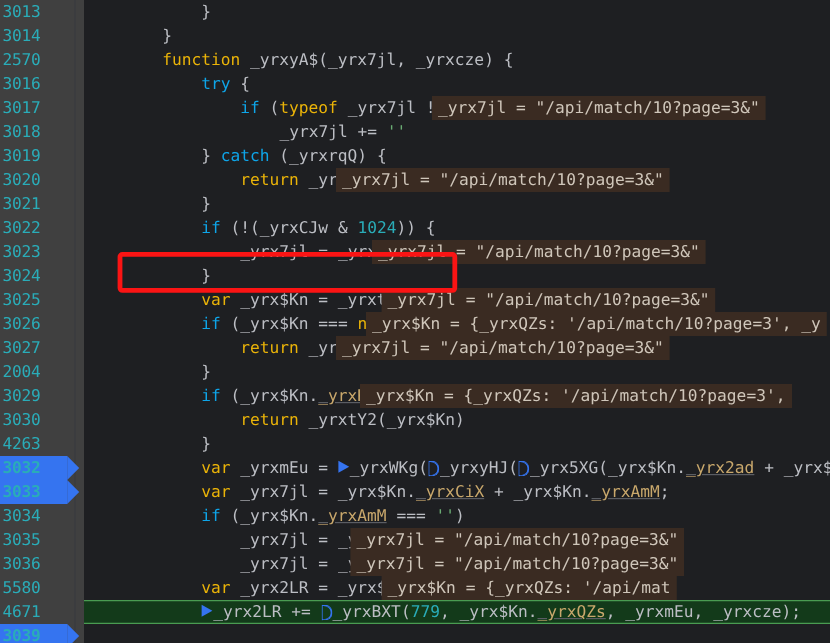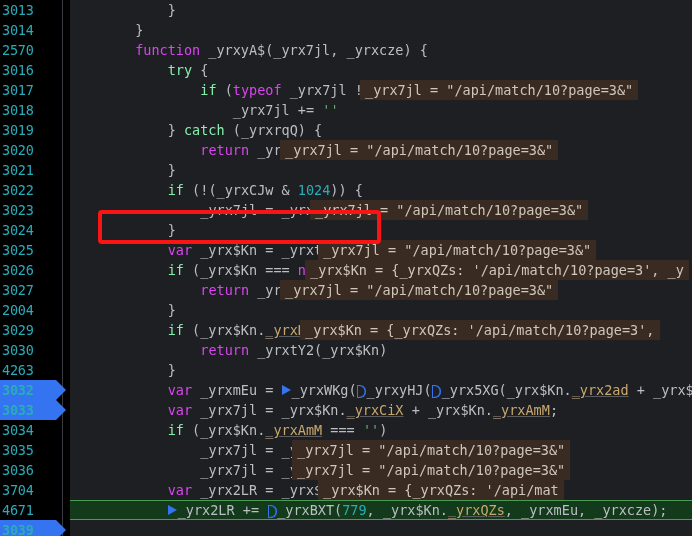--- a/index.html
+++ b/index.html
@@ -19,21 +19,21 @@
     height: 536px;
     background: #1e1f22;
   }
 
   
   .gutter {
     position: absolute;
     left: 0; top: 0;
     width: 70px;
     height: 536px;
-    background: #000000;
+    background: #404040;
     z-index: 3;
   }
   .gutter-line {
     position: relative;
     height: 20px;
     line-height: 20px;
     font-size: 13.5px;
     color: #606366;
     text-align: left;
     padding-left: 2px;
@@ -81,22 +81,22 @@
     font-size: 13.5px;
     white-space: pre;
     color: #bcbec4;
   }
   .line.exec {
     background: #133a1a;
     box-shadow: inset 0 1px 0 #4a9c52, inset 0 -1px 0 #4a9c52;
   }
 
   
-  .kw   { color: #d946ef; }
-  .kw2  { color: #86efac; }
+  .kw   { color: #eab308; }
+  .kw2  { color: #0ea5e9; }
   .str  { color: #6aab73; }
   .num  { color: #2aacb8; }
   .prop { color: #c9a86c; text-decoration: underline; text-decoration-color:#5a5d63;}
   .plain{ color: #bcbec4; }
   .op   { color: #bcbec4; }
   .dbg-ov {
     position: absolute;
     top: 0;
     height: 20px;
     line-height: 20px;
@@ -192,21 +192,21 @@
       <div class="gutter-line"><span class="num">3027</span></div>
       <div class="gutter-line"><span class="num">2004</span></div>
       <div class="gutter-line"><span class="num">3029</span></div>
       <div class="gutter-line"><span class="num">3030</span></div>
       <div class="gutter-line"><span class="num">4263</span></div>
       <div class="gutter-line hl"><span class="chip"></span><span class="num">3032</span></div>
       <div class="gutter-line hl"><span class="chip"></span><span class="num">3033</span></div>
       <div class="gutter-line"><span class="num">3034</span></div>
       <div class="gutter-line"><span class="num">3035</span></div>
       <div class="gutter-line"><span class="num">3036</span></div>
-      <div class="gutter-line"><span class="num">3704</span></div>
+      <div class="gutter-line"><span class="num">5580</span></div>
       <div class="gutter-line"><span class="num">4671</span></div>
       <div class="gutter-line hl"><span class="chip"></span><span class="num">3039</span></div>
     </div>
 
   <div class="code" id="code">
       <div class="line"><span class="op"> </span><span class="op"> </span><span class="op"> </span><span class="op"> </span><span class="op"> </span><span class="op"> </span><span class="op"> </span><span class="op"> </span><span class="op"> </span><span class="op"> </span><span class="op"> </span><span class="op"> </span><span class="op">}</span></div>
       <div class="line"><span class="op"> </span><span class="op"> </span><span class="op"> </span><span class="op"> </span><span class="op"> </span><span class="op"> </span><span class="op"> </span><span class="op"> </span><span class="op">}</span></div>
       <div class="line"><span class="op"> </span><span class="op"> </span><span class="op"> </span><span class="op"> </span><span class="op"> </span><span class="op"> </span><span class="op"> </span><span class="op"> </span><span class="kw">function</span><span class="op"> </span><span class="plain">_yrxyA$</span><span class="op">(</span><span class="plain">_yrx7jl</span><span class="op">,</span><span class="op"> </span><span class="plain">_yrxcze</span><span class="op">)</span><span class="op"> </span><span class="op">{</span></div>
       <div class="line"><span class="op"> </span><span class="op"> </span><span class="op"> </span><span class="op"> </span><span class="op"> </span><span class="op"> </span><span class="op"> </span><span class="op"> </span><span class="op"> </span><span class="op"> </span><span class="op"> </span><span class="op"> </span><span class="kw2">try</span><span class="op"> </span><span class="op">{</span></div>
       <div class="line"><span class="op"> </span><span class="op"> </span><span class="op"> </span><span class="op"> </span><span class="op"> </span><span class="op"> </span><span class="op"> </span><span class="op"> </span><span class="op"> </span><span class="op"> </span><span class="op"> </span><span class="op"> </span><span class="op"> </span><span class="op"> </span><span class="op"> </span><span class="op"> </span><span class="kw2">if</span><span class="op"> </span><span class="op">(</span><span class="kw">typeof</span><span class="op"> </span><span class="plain">_yrx7jl</span><span class="op"> </span><span class="op">!</span><span class="op">=</span><span class="op">=</span><span class="op"> </span><span class="plain">_yrxQ9C</span><span class="op">[</span><span class="num">6</span><span class="op">]</span><span class="op">)</span><span class="dbg-ov" style="left: 290px;">_yrx7jl = "/api/match/10?page=3&amp;"</span></div>

